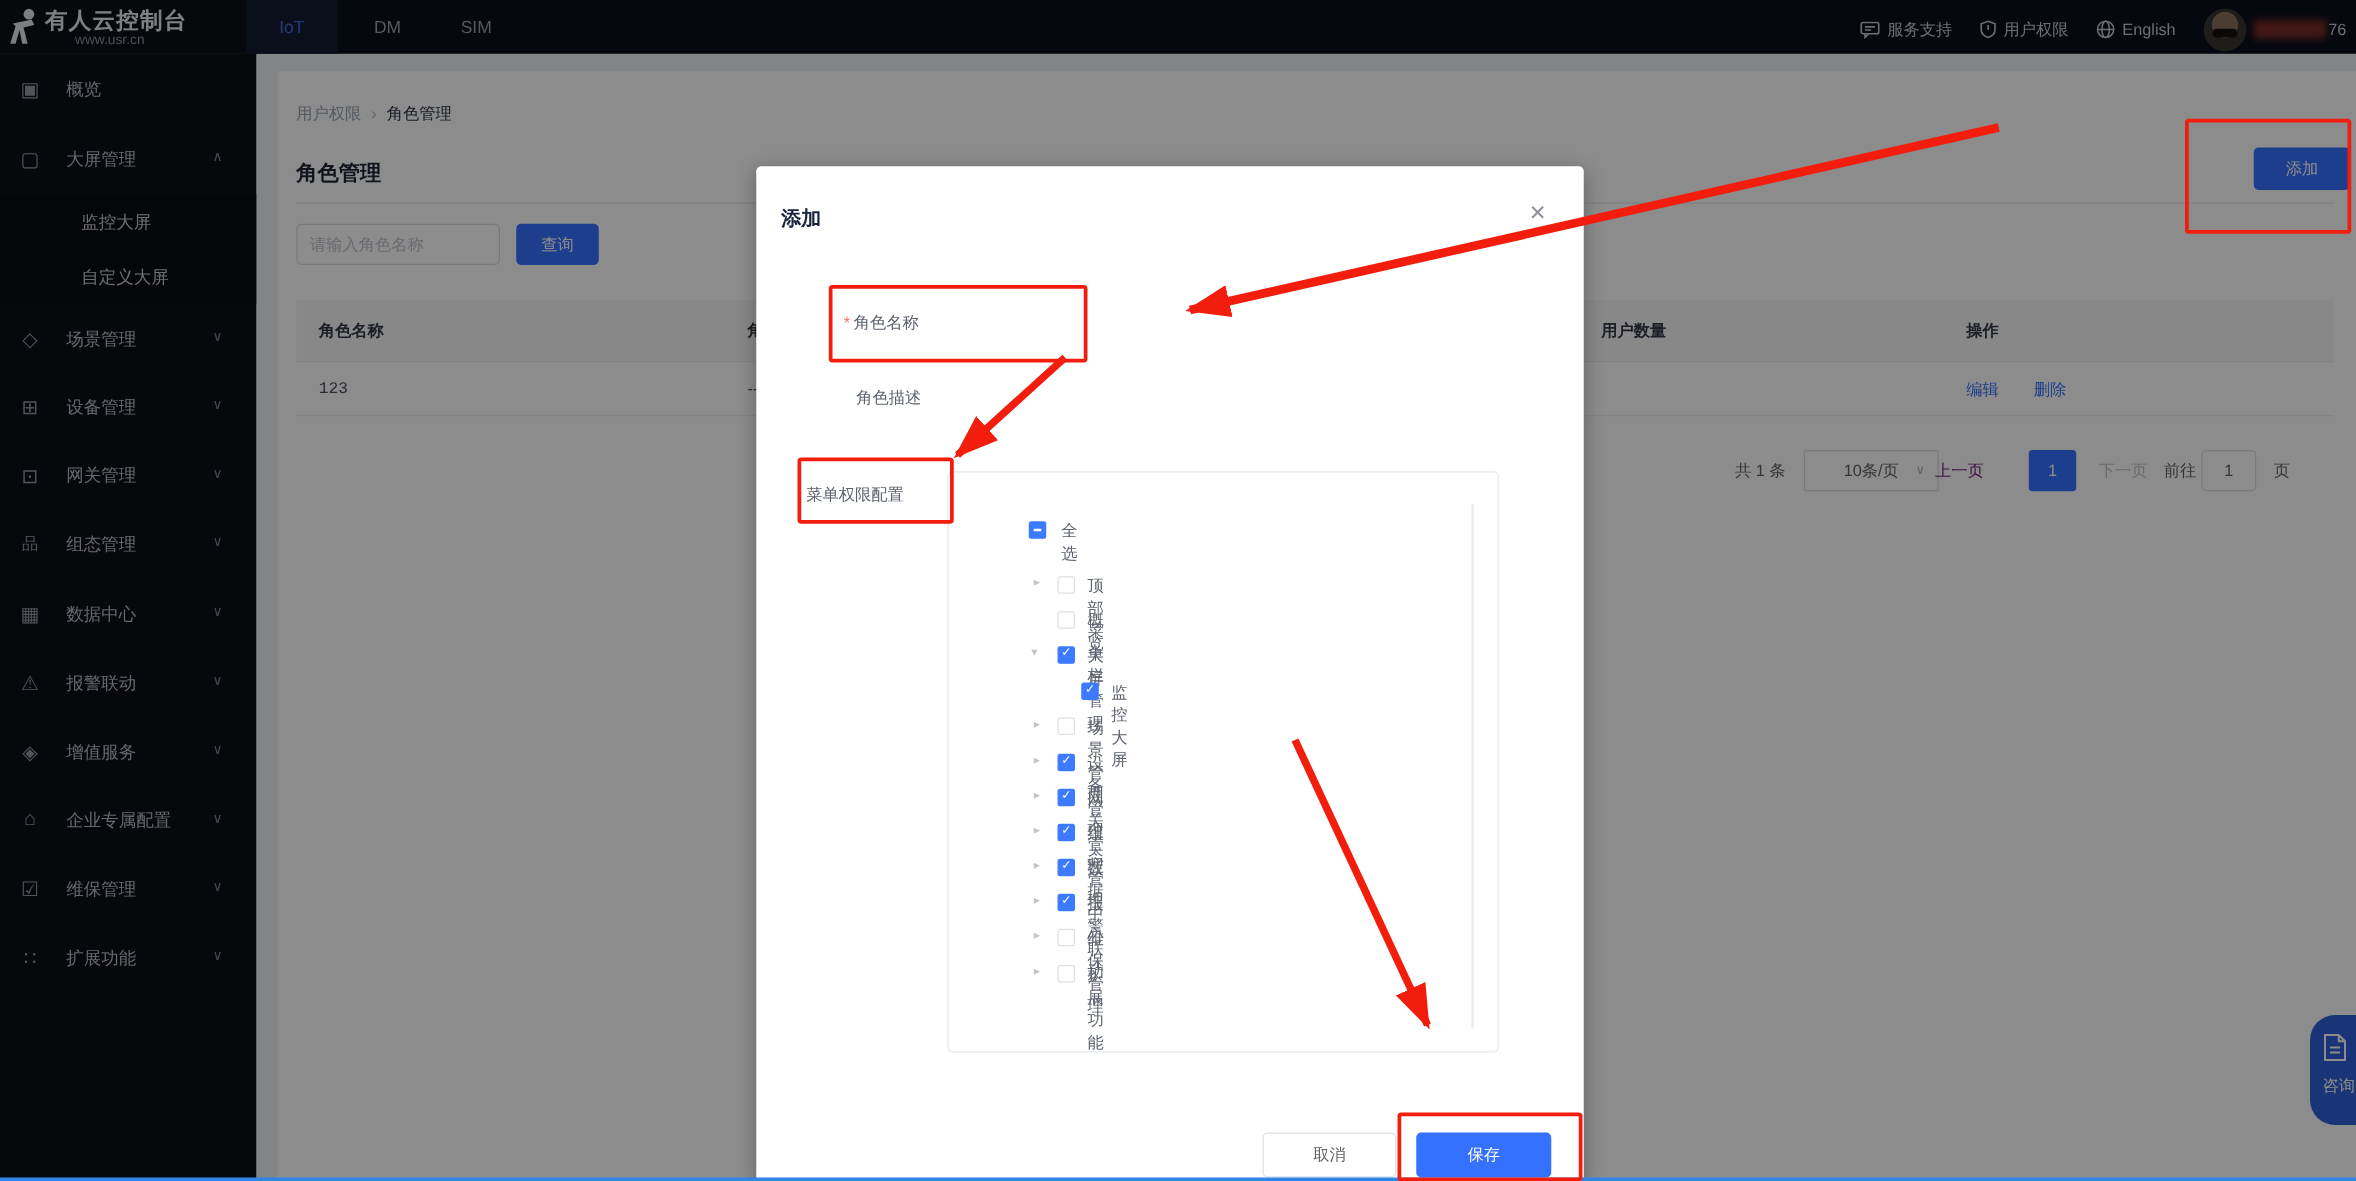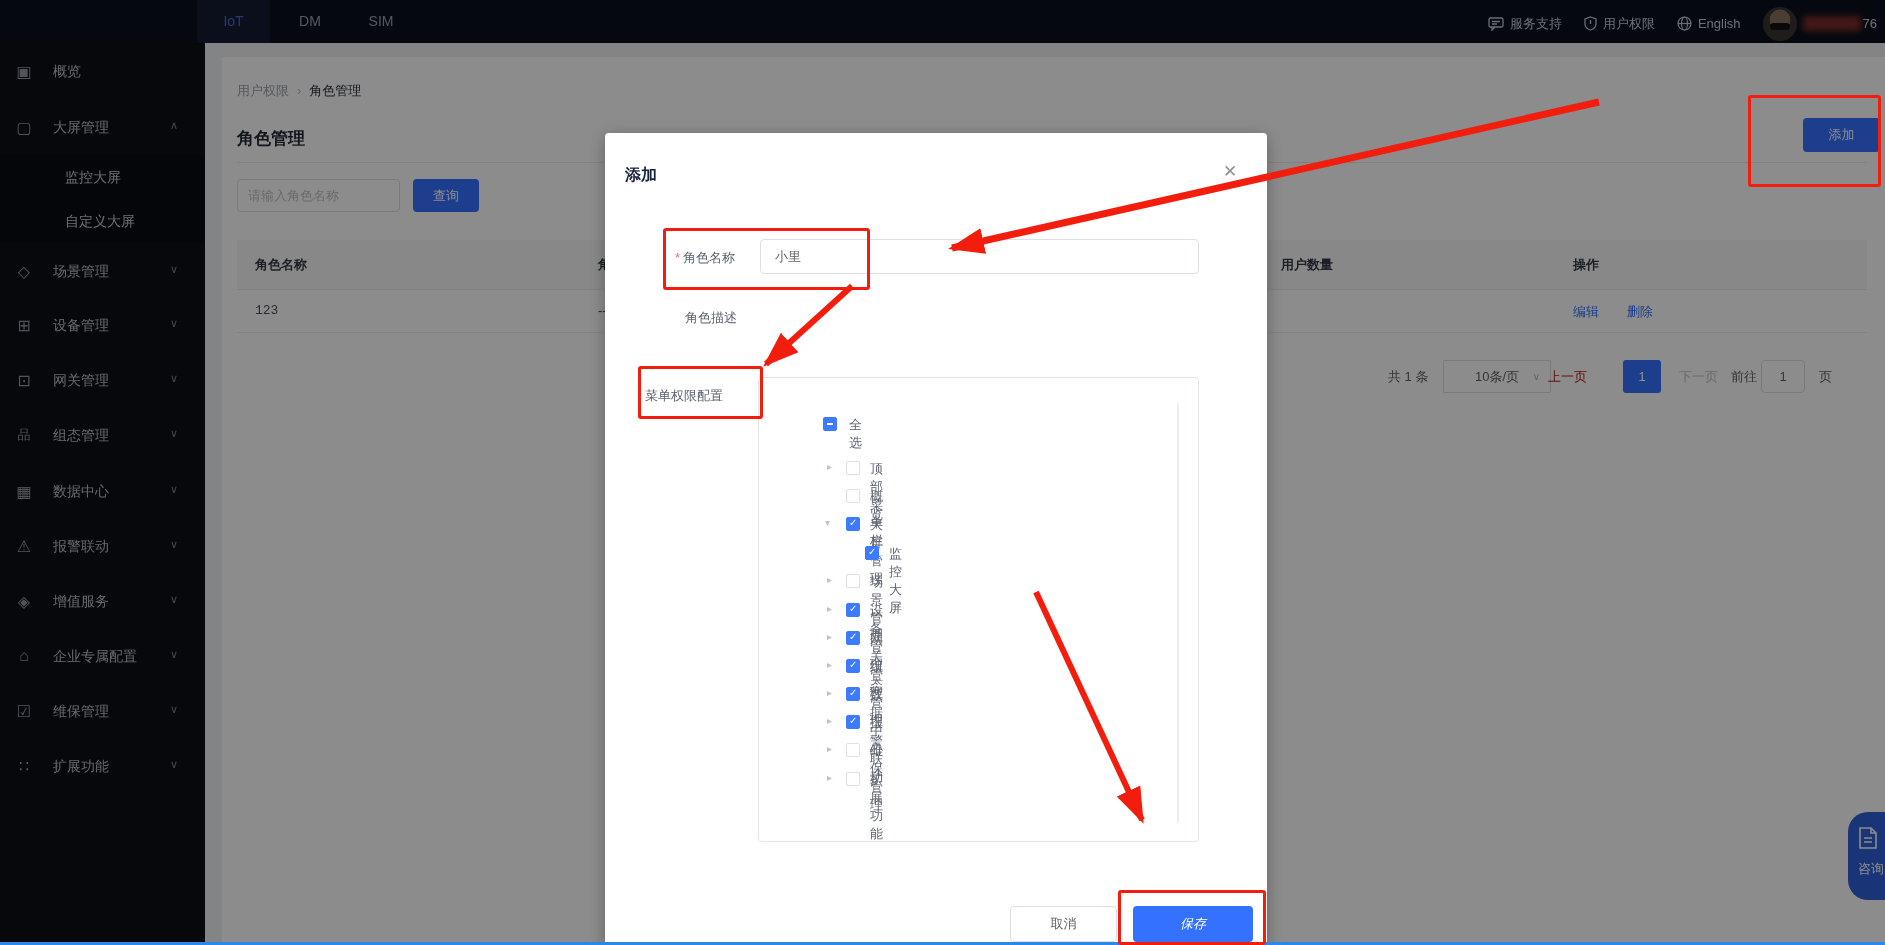--- a/index.html
+++ b/index.html
@@ -47,21 +47,21 @@
   .thead { position:absolute; left:237px; top:240px; width:1630px; height:50px; background:#f7f8fa; border-bottom:1px solid #e8eaee; }
   .th { position:absolute; top:16px; font-size:13px; font-weight:bold; color:#333a45; }
   .trow { position:absolute; left:237px; top:290px; width:1630px; height:43px; border-bottom:1px solid #edeff2; background:#fff; }
   .td { position:absolute; top:13px; font-size:13px; color:#49505c; }
   .link { color:#3471ff; cursor:pointer; }
 
   .pagination { position:absolute; top:360px; height:33px; font-size:13px; color:#606266; }
   .pg-total { position:absolute; left:1388px; top:8px; }
   .pg-size { position:absolute; left:1443px; top:0; width:108px; height:33px; border:1px solid #dcdfe6; border-radius:1px; line-height:31px; text-align:center; color:#606266; cursor:pointer; }
   .pg-size .pg-caret { position:absolute; right:10px; top:0; color:#b0b4bb; font-size:10px; }
-  .pg-prev { position:absolute; left:1548px; top:8px; color:#b91c1c; cursor:pointer; }
+  .pg-prev { position:absolute; left:1548px; top:8px; color:#701a75; cursor:pointer; }
   .pg-page { position:absolute; left:1623px; top:0; width:38px; height:33px; background:#3471ff; color:#fff; border-radius:3px; text-align:center; line-height:33px; cursor:pointer; }
   .pg-next { position:absolute; left:1679px; top:8px; color:#bfc3c9; cursor:pointer; }
   .pg-goto { position:absolute; left:1731px; top:8px; }
   .pg-input { position:absolute; left:1761px; top:0; width:44px; height:33px; border:1px solid #dcdfe6; border-radius:4px; text-align:center; line-height:31px; color:#606266; }
   .pg-unit { position:absolute; left:1819px; top:8px; }
 
   
   .float-widget { position:absolute; left:1848px; top:812px; width:40px; height:88px; background:#2e62d9; border-radius:20px 0 0 20px; color:#fff; z-index:9; }
   .float-widget svg { position:absolute; left:10px; top:14px; }
   .fw-label { position:absolute; left:10px; top:48px; font-size:13px; }
@@ -83,33 +83,41 @@
   .t-arrow { position:absolute; top:3px; font-size:10px; color:#c0c4cc; cursor:pointer; }
   .t-arrow.open { color:#c0c4cc; }
   .cbx { position:absolute; top:3px; width:14px; height:14px; border-radius:2px; border:1px solid #dcdfe6; background:#fff; cursor:pointer; }
   .cbx.checked { background:#3c7bff; border-color:#3c7bff; }
   .cbx.checked:after { content:"✓"; position:absolute; left:2px; top:-1px; color:#fff; font-size:10px; font-weight:bold; }
   .cbx.indet { background:#3c7bff; border-color:#3c7bff; }
   .cbx.indet:after { content:""; position:absolute; left:3px; top:5px; width:6px; height:2px; background:#fff; }
   .t-label { position:absolute; top:2px; cursor:pointer; }
   .modal-btn { position:absolute; height:36px; border-radius:4px; font-size:13px; cursor:pointer; }
   .cancel-btn { left:405px; top:773px; width:107px; background:#fff; border:1px solid #dcdfe6; color:#606266; }
-  .save-btn { left:528px; top:773px; width:120px; border:none;font-style:italic; }
+  .save-btn { left:528px; top:773px; width:108px; border:none; }
 
   
   .anno-rect { position:absolute; border:3px solid #f21d0d; border-radius:3px; z-index:80; pointer-events:none; }
   .anno-svg { position:absolute; left:0; top:0; width:1885px; height:945px; z-index:85; pointer-events:none; }
   .bottom-strip { position:absolute; left:0; top:942px; width:1885px; height:3px; background:#2e86e8; z-index:70; }
 </style>
 </head>
 <body>
 
 <div id="app">
 
   <div class="topbar">
+    <div class="logo-area">
+      <svg class="logo-man" viewBox="0 0 24 28" fill="currentColor">
+        <circle cx="14" cy="5" r="4"></circle>
+        <path d="M2 12 L16 9 L18 13 L10 15 L13 27 L9 27 L7 17 L4 27 L0 27 L4 14 Z"></path>
+      </svg>
+      <div class="logo-title">有人云控制台</div>
+      <div class="logo-sub">www.usr.cn</div>
+    </div>
     <div class="tab active" style="left:197px;width:73px;">IoT</div>
     <div class="tab" style="left:280px;width:60px;">DM</div>
     <div class="tab" style="left:350px;width:62px;">SIM</div>
     <div class="topbar-right">
       <div class="tb-item">
         <svg width="16" height="14" viewBox="0 0 16 14" fill="none" stroke="#c4c8d0" stroke-width="1.3">
           <rect x="1" y="1" width="14" height="9" rx="1.5"></rect>
             <path d="M4 10 L4 13 L7 10"></path>
             <path d="M4 4.5 h8 M4 7 h5"></path>
         </svg>
@@ -257,21 +265,20 @@
 
   <div class="overlay"></div>
 
   <div class="modal">
     <div class="modal-title">添加</div>
     <div class="modal-close">✕</div>
 
     <div class="f-label" style="left:70px; top:116px;">
       <span class="req-star">*</span><span>角色名称</span>
     </div>
-    <div class="f-input">小里</div>
 
     <div class="f-label" style="left:80px; top:176px;">角色描述</div>
 
     <div class="f-label" style="left:40px; top:254px;">菜单权限配置</div>
 
     <div class="tree-panel">
       <div class="scroll-track"></div>
 
       <div class="tree-row" style="top:36px;">
         <span class="cbx indet" style="left:64px;"></span>

